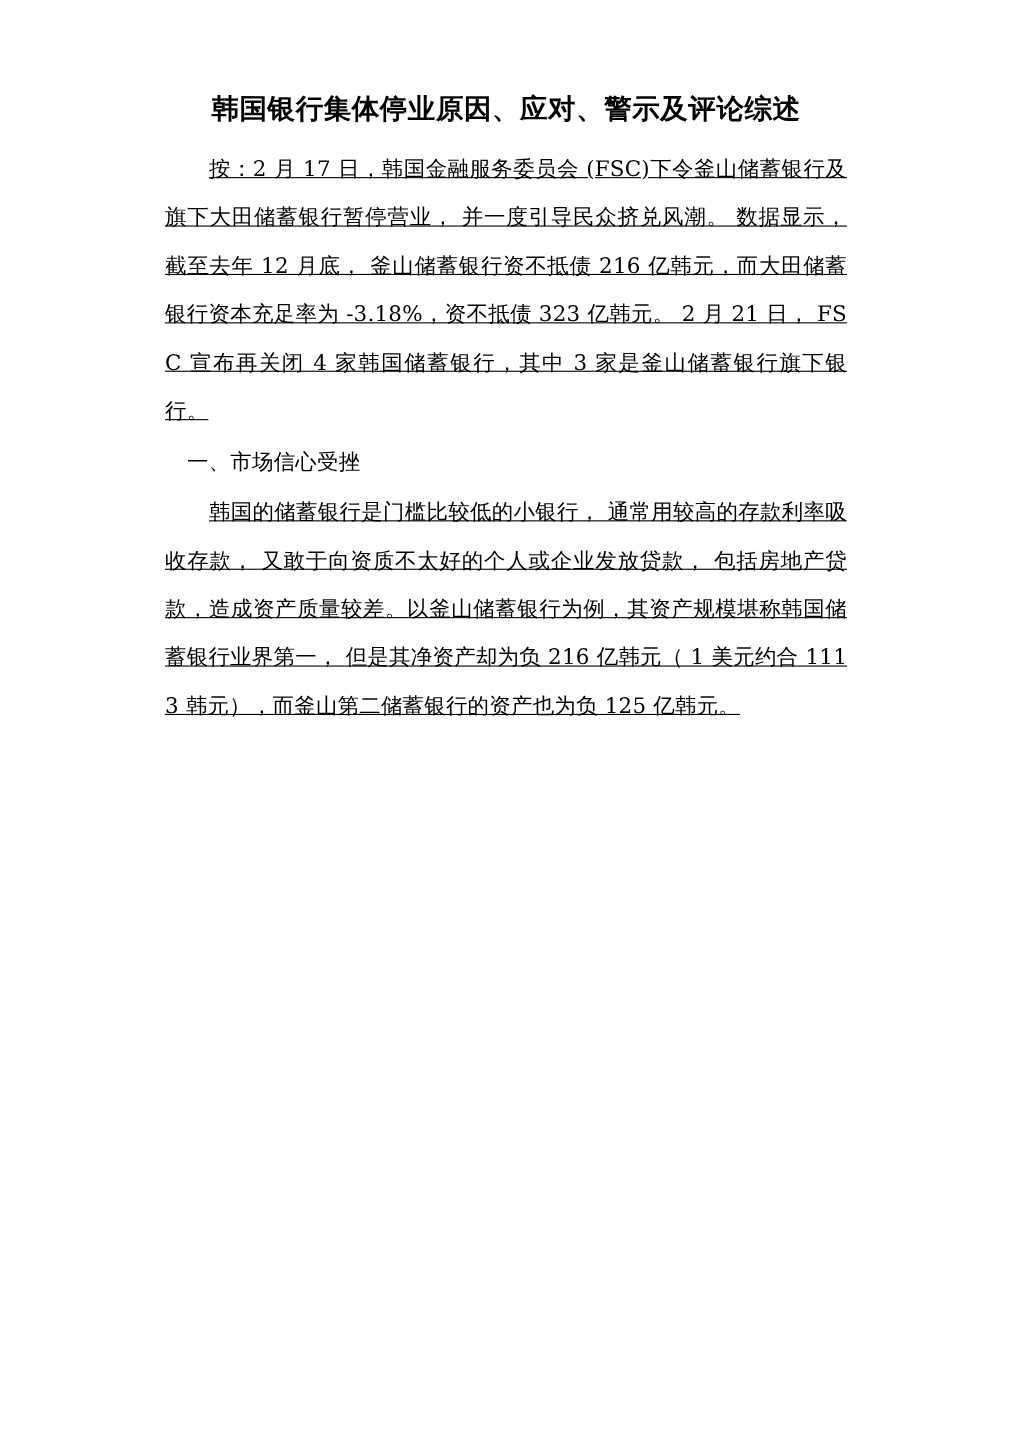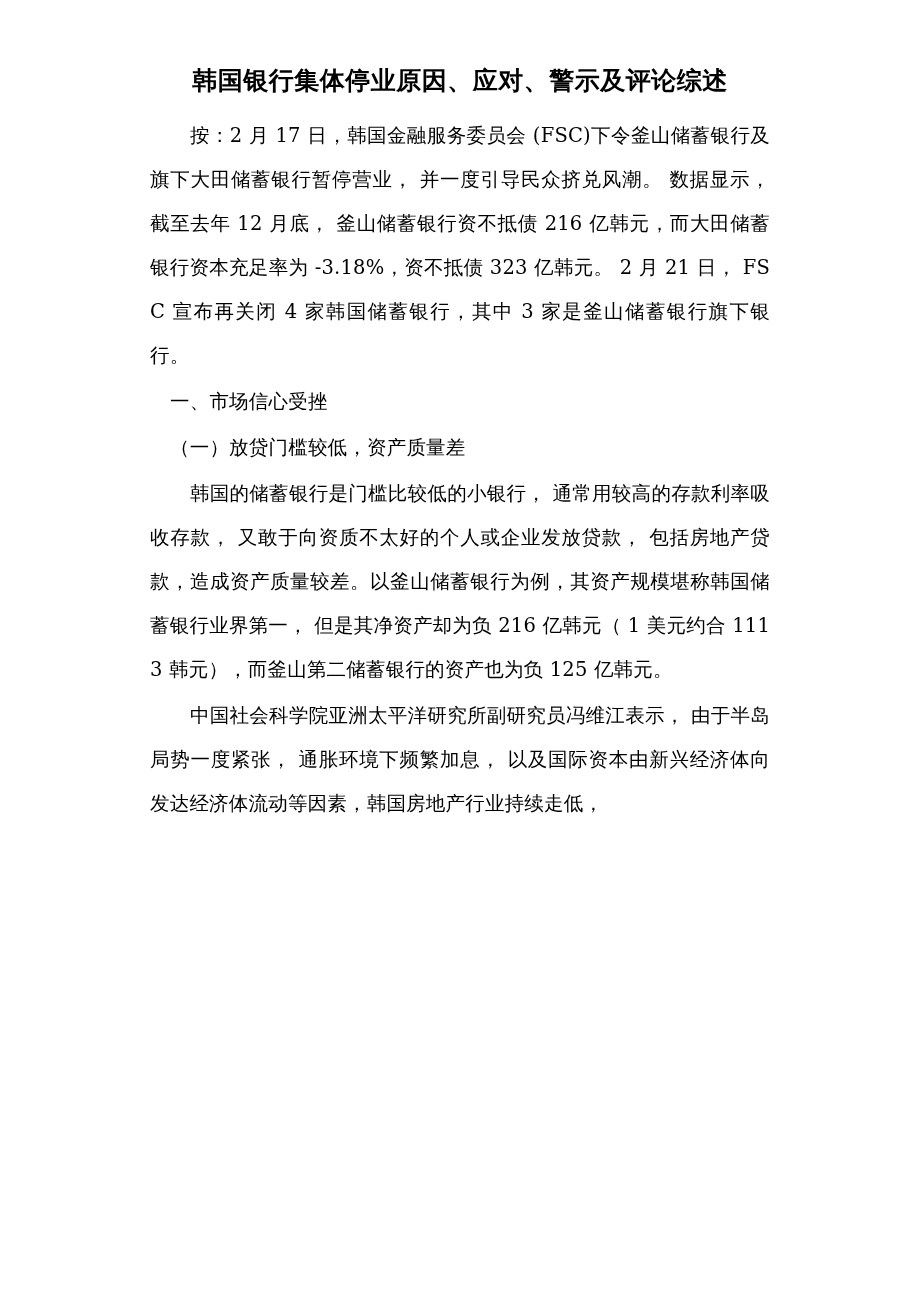--- a/index.html
+++ b/index.html
@@ -13,21 +13,21 @@
     height: 1303px;
     font-family: "DejaVu Sans", "Liberation Sans", sans-serif;
     color: #000000;
     overflow: hidden;
   }
   .page {
     position: relative;
     width: 920px;
     height: 1303px;
     box-sizing: border-box;
-    padding: 62px 150px 0 150px;
+    padding: 80px 150px 0 150px;
     background: #ffffff;
   }
   .doc-title {
     font-family: "DejaVu Serif", "Liberation Serif", serif;
     font-size: 25px;
     font-weight: bold;
     text-align: center;
     letter-spacing: 0.5px;
     margin: 0 0 14px 0;
     line-height: 1.5;
@@ -37,31 +37,30 @@
     font-size: 19.5px;
     line-height: 44px;
     text-align: justify;
     text-justify: inter-ideograph;
     margin: 0 0 2px 0;
     letter-spacing: 0.2px;
     word-break: break-all;
   }
   .indent-2 {
     text-indent: 40px;
+    text-decoration: underline;
   }
   .indent-1 {
     text-indent: 20px;
   }
 </style>
 </head>
 <body>
 
 <div class="page">
 
   <h1 class="doc-title">韩国银行集体停业原因、应对、警示及评论综述</h1>
 
   <p class="para indent-2">按：2 月 17 日，韩国金融服务委员会 (FSC)下令釜山储蓄银行及旗下大田储蓄银行暂停营业， 并一度引导民众挤兑风潮。 数据显示， 截至去年 12 月底， 釜山储蓄银行资不抵债 216 亿韩元，而大田储蓄银行资本充足率为 -3.18%，资不抵债 323 亿韩元。 2 月 21 日， FSC 宣布再关闭 4 家韩国储蓄银行，其中 3 家是釜山储蓄银行旗下银行。</p>
   <p class="para indent-1">一、市场信心受挫</p>
-  <p class="para indent-1">（一）放贷门槛较低，资产质量差</p>
   <p class="para indent-2">韩国的储蓄银行是门槛比较低的小银行， 通常用较高的存款利率吸收存款， 又敢于向资质不太好的个人或企业发放贷款， 包括房地产贷款，造成资产质量较差。以釜山储蓄银行为例，其资产规模堪称韩国储蓄银行业界第一， 但是其净资产却为负 216 亿韩元（ 1 美元约合 1113 韩元），而釜山第二储蓄银行的资产也为负 125 亿韩元。</p>
-  <p class="para indent-2">中国社会科学院亚洲太平洋研究所副研究员冯维江表示， 由于半岛局势一度紧张， 通胀环境下频繁加息， 以及国际资本由新兴经济体向发达经济体流动等因素，韩国房地产行业持续走低，</p>
 
 </div>
 
 </body></html>

